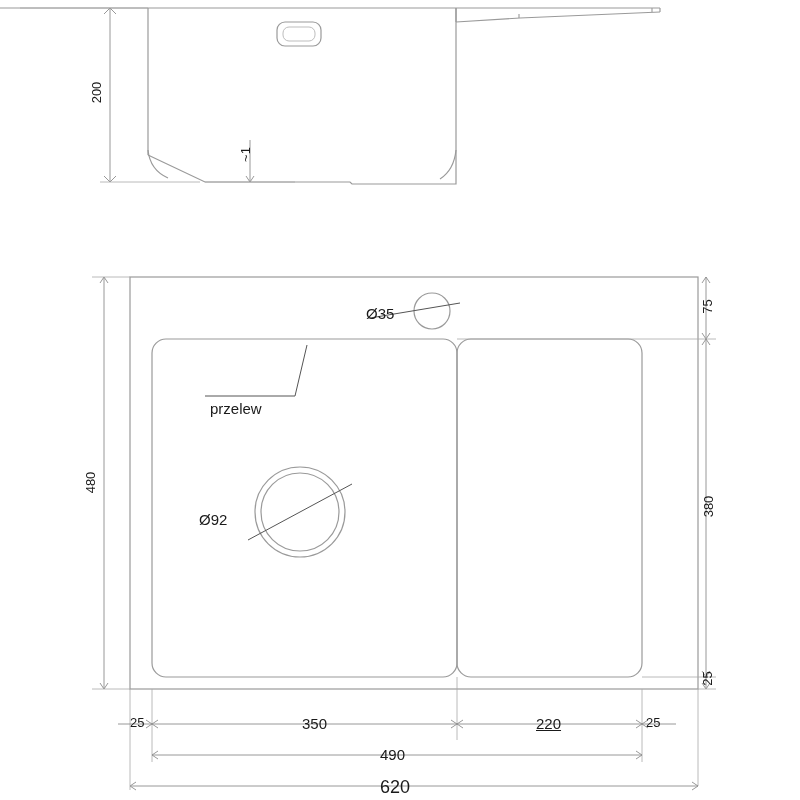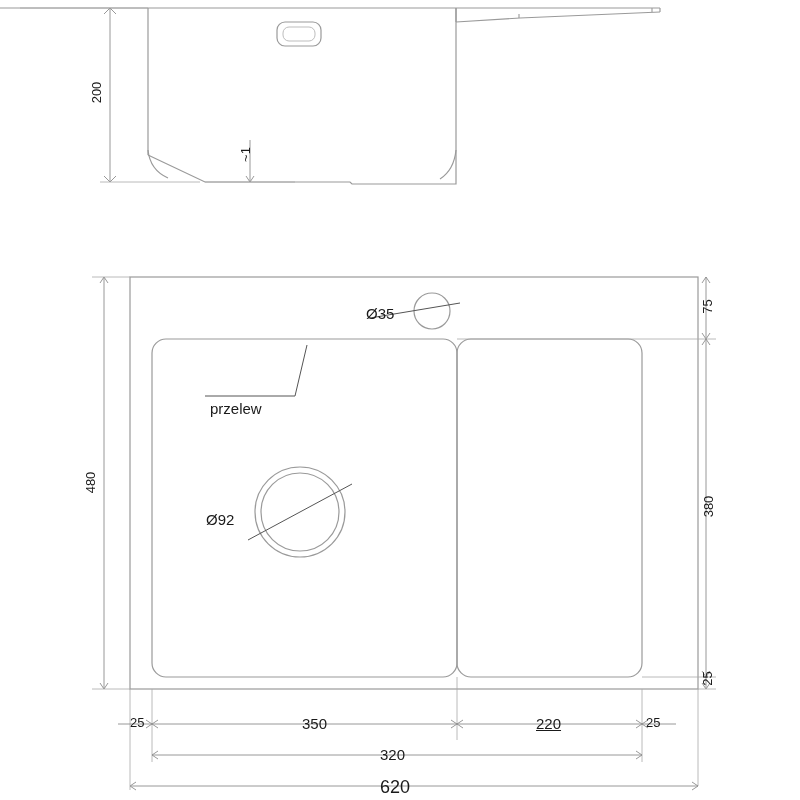--- a/index.html
+++ b/index.html
@@ -158,37 +158,37 @@
       <path d="M130,740 L130,790" stroke="#a8a8a8" stroke-width="0.8"></path>
     </g>
   </svg>
 
   <div class="dim-label vert" style="left:86px; top:86px; transform: rotate(-90deg);">200</div>
 
   <div class="dim-label vert" style="left:238px; top:148px; transform: rotate(-90deg);">~1</div>
 
   <div class="note-label" style="left:366px; top:305px;">Ø35</div>
 
-  <div class="note-label" style="left:206px; top:511px;">Ø92</div>
+  <div class="note-label" style="left:199px; top:511px;">Ø92</div>
 
   <div class="note-label" style="left:210px; top:400px;">przelew</div>
 
   <div class="dim-label vert" style="left:80px; top:476px; transform: rotate(-90deg);">480</div>
 
   <div class="dim-label vert" style="left:698px; top:500px; transform: rotate(-90deg);">380</div>
 
   <div class="dim-label vert" style="left:700px; top:300px; transform: rotate(-90deg);">75</div>
 
   <div class="dim-label vert" style="left:700px; top:672px; transform: rotate(-90deg);">25</div>
 
   <div class="dim-label" style="left:130px; top:716px;">25</div>
 
   <div class="dim-label" style="left:302px; top:716px; font-size:15px;">350</div>
 
   <div class="dim-label" style="left:536px; top:716px; font-size:15px;text-decoration:underline;">220</div>
 
   <div class="dim-label" style="left:646px; top:716px;">25</div>
 
-  <div class="dim-label" style="left:380px; top:747px; font-size:15px;">320</div>
+  <div class="dim-label" style="left:380px; top:747px; font-size:15px;">490</div>
 
   <div class="dim-label" style="left:380px; top:778px; font-size:18px;">620</div>
 
 </div>
 
 </body></html>

